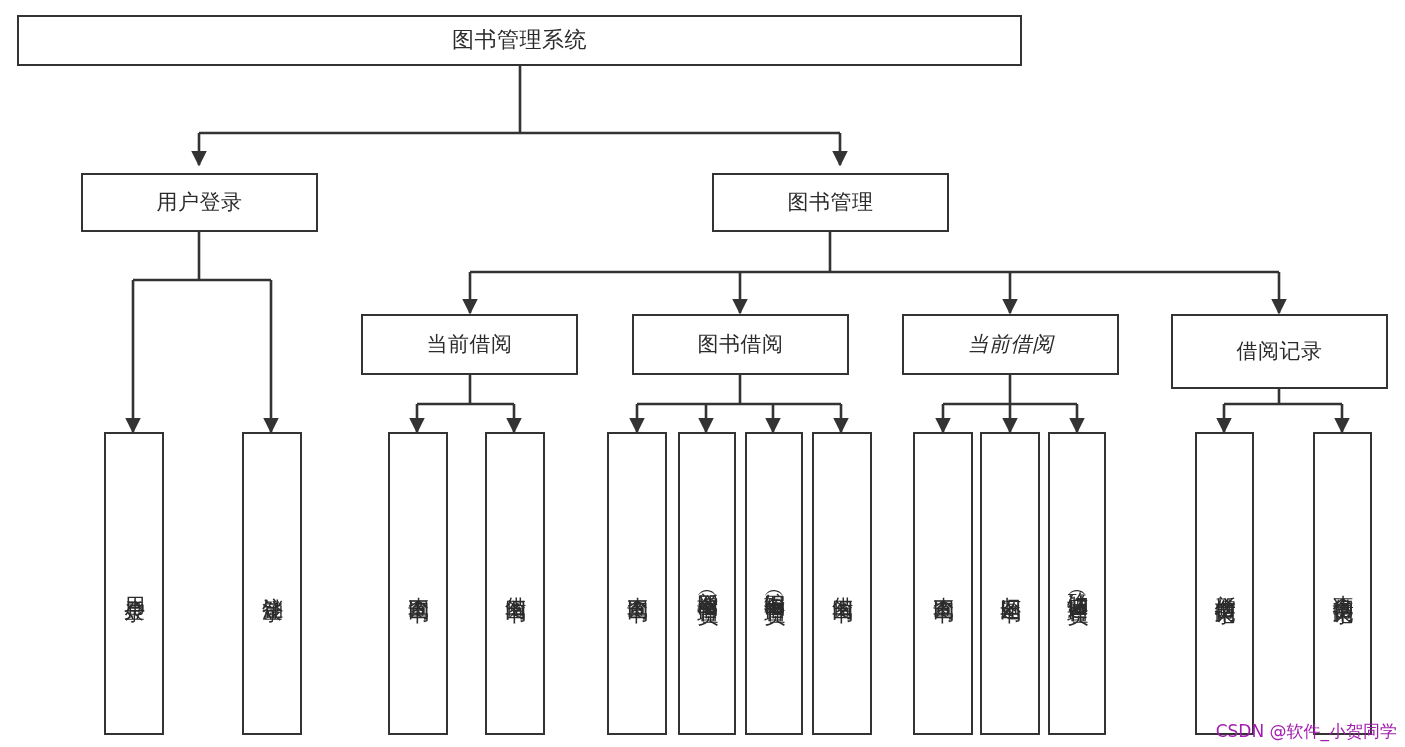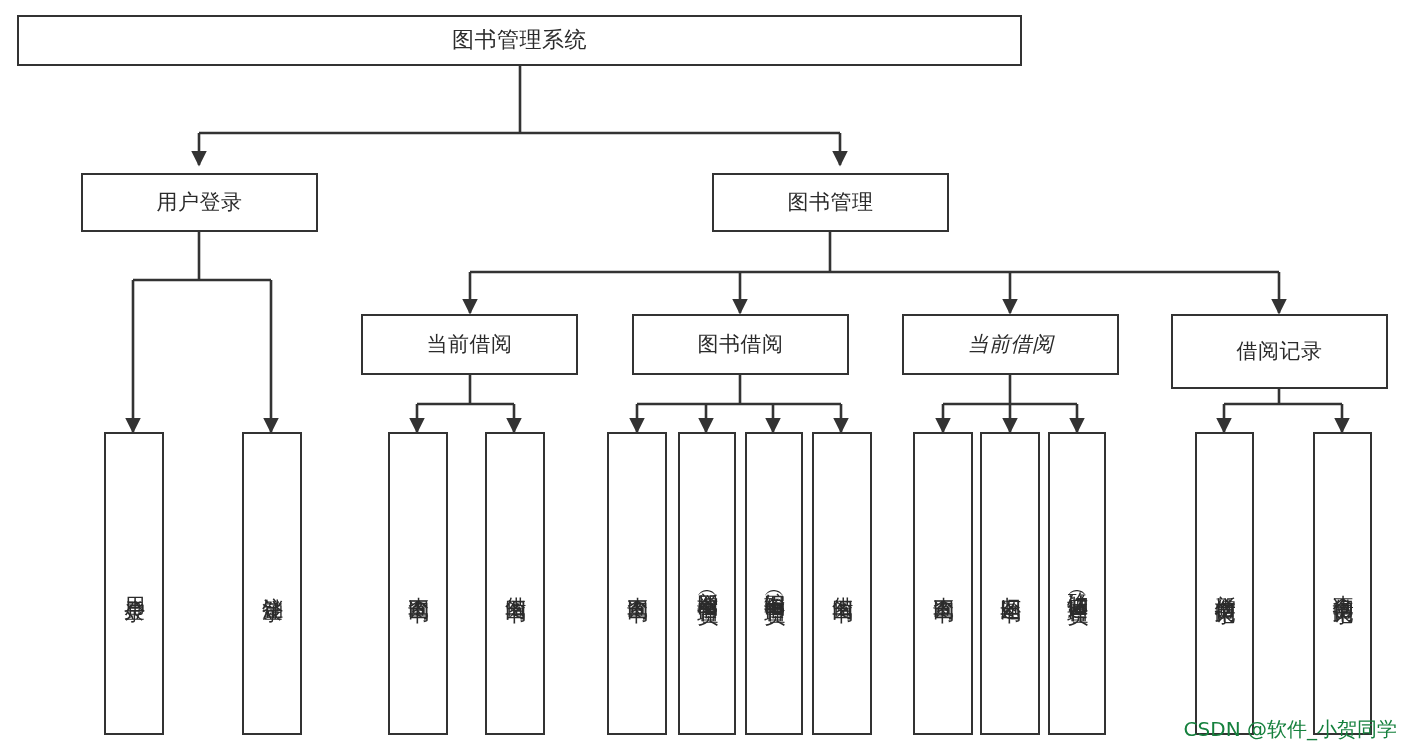--- a/index.html
+++ b/index.html
@@ -61,22 +61,22 @@
     font-size: 21px;
     line-height: 1.32;
     letter-spacing: 2px;
     white-space: nowrap;
     max-height: 252px;
   }
   #watermark {
     position: absolute;
     right: 8px;
     bottom: 4px;
-    font-size: 20px;
-    color: #15803d;
+    font-size: 17px;
+    color: #a21caf;
     white-space: nowrap;
     user-select: none;
   }
 </style>
 </head>
 <body>
 
 <div id="canvas">
 
   <svg id="edges" viewBox="0 0 1405 747" xmlns="http://www.w3.org/2000/svg">

